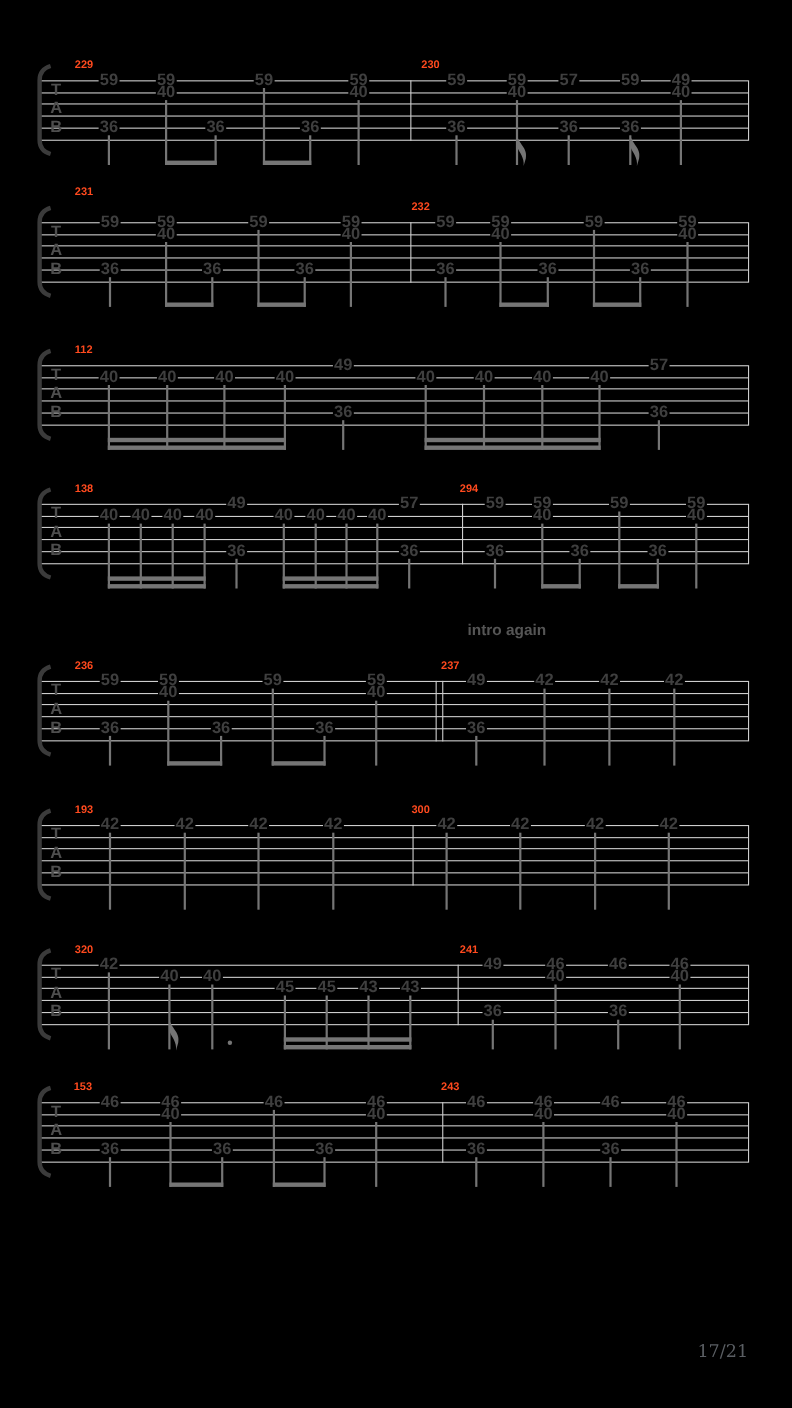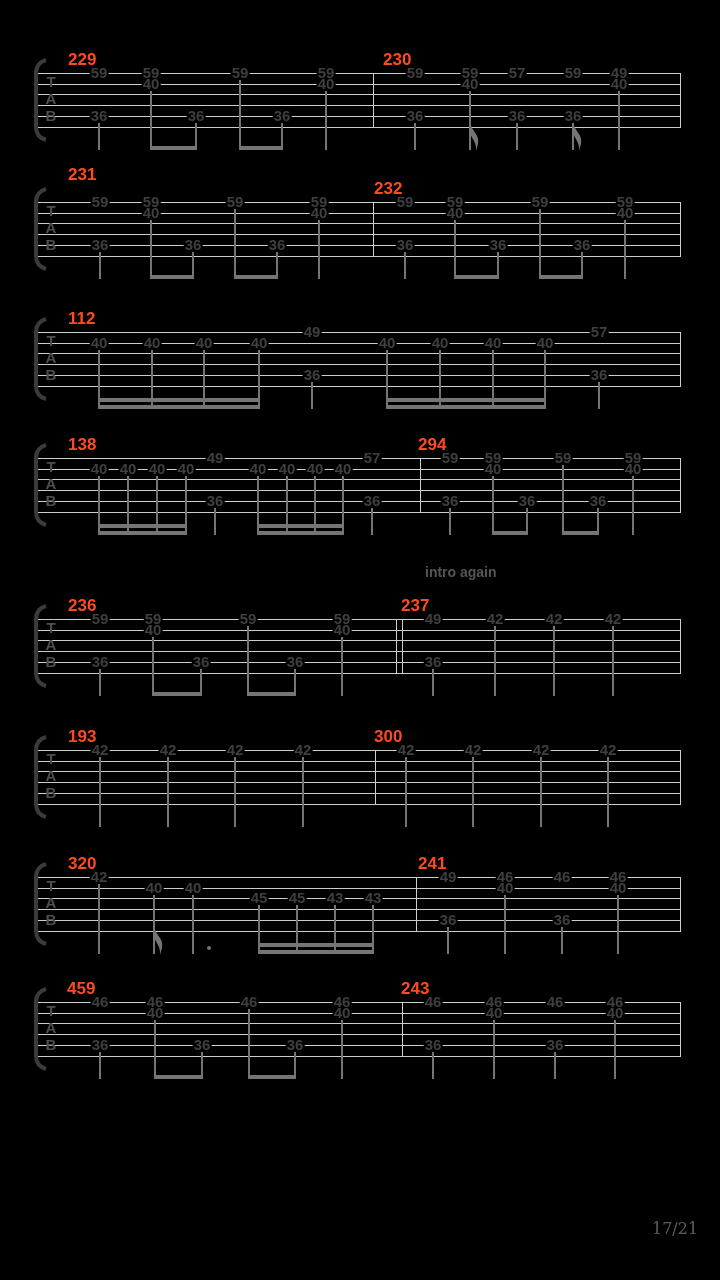--- a/index.html
+++ b/index.html
@@ -9,34 +9,34 @@
   }
   .staff-line{position:absolute;height:1px;z-index:0;}
   .barline{position:absolute;width:1px;z-index:0;}
   .stem{position:absolute;width:2px;z-index:1;}
   .beam{position:absolute;height:4px;z-index:1;}
   .fret{
     position:absolute;transform:translate(-50%,-50%);
     font-weight:bold;font-size:15px;line-height:12px;
     background:#000;padding:0 1px;z-index:3;white-space:nowrap;
   }
-  .mnum{position:absolute;font-weight:bold;font-size:17px;line-height:11px;z-index:4;white-space:nowrap;}
+  .mnum{position:absolute;font-weight:bold;font-size:10px;line-height:11px;z-index:4;white-space:nowrap;}
   .clef{position:absolute;transform:translateX(-50%);font-weight:bold;font-size:15px;line-height:16px;z-index:3;}
   .bracket{position:absolute;z-index:1;overflow:visible;}
   .flag{position:absolute;z-index:1;overflow:visible;}
   .dot{position:absolute;width:4px;height:4px;border-radius:2px;z-index:2;}
   .annotation{position:absolute;left:425px;top:564px;font-weight:bold;font-size:14px;z-index:4;}
   .page-ind{position:absolute;left:634px;top:1219px;font-family:"DejaVu Serif",serif;font-size:16px;z-index:4;}
 </style>
 </head>
 <body>
 
 <div id="tab-page" style="background: rgb(0, 0, 0);">
   <div class="annotation" style="color: rgb(85, 85, 85);">intro again</div>
-  <div class="page-ind" style="color: rgb(90, 94, 99); margin-left: 18px;">17/21</div>
+  <div class="page-ind" style="color: rgb(90, 94, 99);">17/21</div>
 <svg class="bracket" width="20" height="84" style="left: 30px; top: 58px;">
       <path d="M16 2 C9 4 6 8 6 15 L6 69 C6 76 9 80 16 82" fill="none" stroke="#3b3b3b" stroke-width="4"></path>
     </svg>
     <div class="clef" style="left: 51px; top: 74px; color: rgb(78, 78, 78);">T</div>
     <div class="clef" style="left: 51px; top: 91px; color: rgb(78, 78, 78);">A</div>
     <div class="clef" style="left: 51px; top: 108px; color: rgb(78, 78, 78);">B</div>
     <div class="staff-line" style="left: 35px; top: 73px; width: 645px; background: rgb(205, 205, 205);"></div>
     <div class="staff-line" style="left: 35px; top: 84px; width: 645px; background: rgb(205, 205, 205);"></div>
     <div class="staff-line" style="left: 35px; top: 94px; width: 645px; background: rgb(205, 205, 205);"></div>
     <div class="staff-line" style="left: 35px; top: 105px; width: 645px; background: rgb(205, 205, 205);"></div>
@@ -371,21 +371,21 @@
     <div class="clef" style="left: 51px; top: 1037px; color: rgb(78, 78, 78);">B</div>
     <div class="staff-line" style="left: 35px; top: 1002px; width: 645px; background: rgb(205, 205, 205);"></div>
     <div class="staff-line" style="left: 35px; top: 1013px; width: 645px; background: rgb(205, 205, 205);"></div>
     <div class="staff-line" style="left: 35px; top: 1023px; width: 645px; background: rgb(205, 205, 205);"></div>
     <div class="staff-line" style="left: 35px; top: 1034px; width: 645px; background: rgb(205, 205, 205);"></div>
     <div class="staff-line" style="left: 35px; top: 1045px; width: 645px; background: rgb(205, 205, 205);"></div>
     <div class="staff-line" style="left: 35px; top: 1056px; width: 645px; background: rgb(205, 205, 205);"></div>
     <div class="barline" style="left: 35px; top: 1002px; height: 55px; background: rgb(205, 205, 205);"></div>
     <div class="barline" style="left: 402px; top: 1002px; height: 55px; background: rgb(205, 205, 205);"></div>
     <div class="barline" style="left: 680px; top: 1002px; height: 55px; background: rgb(205, 205, 205);"></div>
-    <div class="mnum" style="left: 67px; top: 983px; color: rgb(255, 74, 30);">459</div>
+    <div class="mnum" style="left: 67px; top: 983px; color: rgb(255, 74, 30);">153</div>
     <div class="mnum" style="left: 401px; top: 983px; color: rgb(255, 74, 30);">243</div>
     <div class="stem" style="left: 99px; top: 1052px; height: 27px; background: rgb(117, 117, 117);"></div>
     <div class="fret" style="left: 100px; top: 1002px; color: rgb(63, 63, 63);">46</div>
     <div class="fret" style="left: 100px; top: 1045px; color: rgb(63, 63, 63);">36</div>
     <div class="stem" style="left: 154px; top: 1020px; height: 59px; background: rgb(117, 117, 117);"></div>
     <div class="fret" style="left: 155px; top: 1002px; color: rgb(63, 63, 63);">46</div>
     <div class="fret" style="left: 155px; top: 1013px; color: rgb(63, 63, 63);">40</div>
     <div class="stem" style="left: 201px; top: 1052px; height: 27px; background: rgb(117, 117, 117);"></div>
     <div class="fret" style="left: 202px; top: 1045px; color: rgb(63, 63, 63);">36</div>
     <div class="stem" style="left: 248px; top: 1009px; height: 70px; background: rgb(117, 117, 117);"></div>

